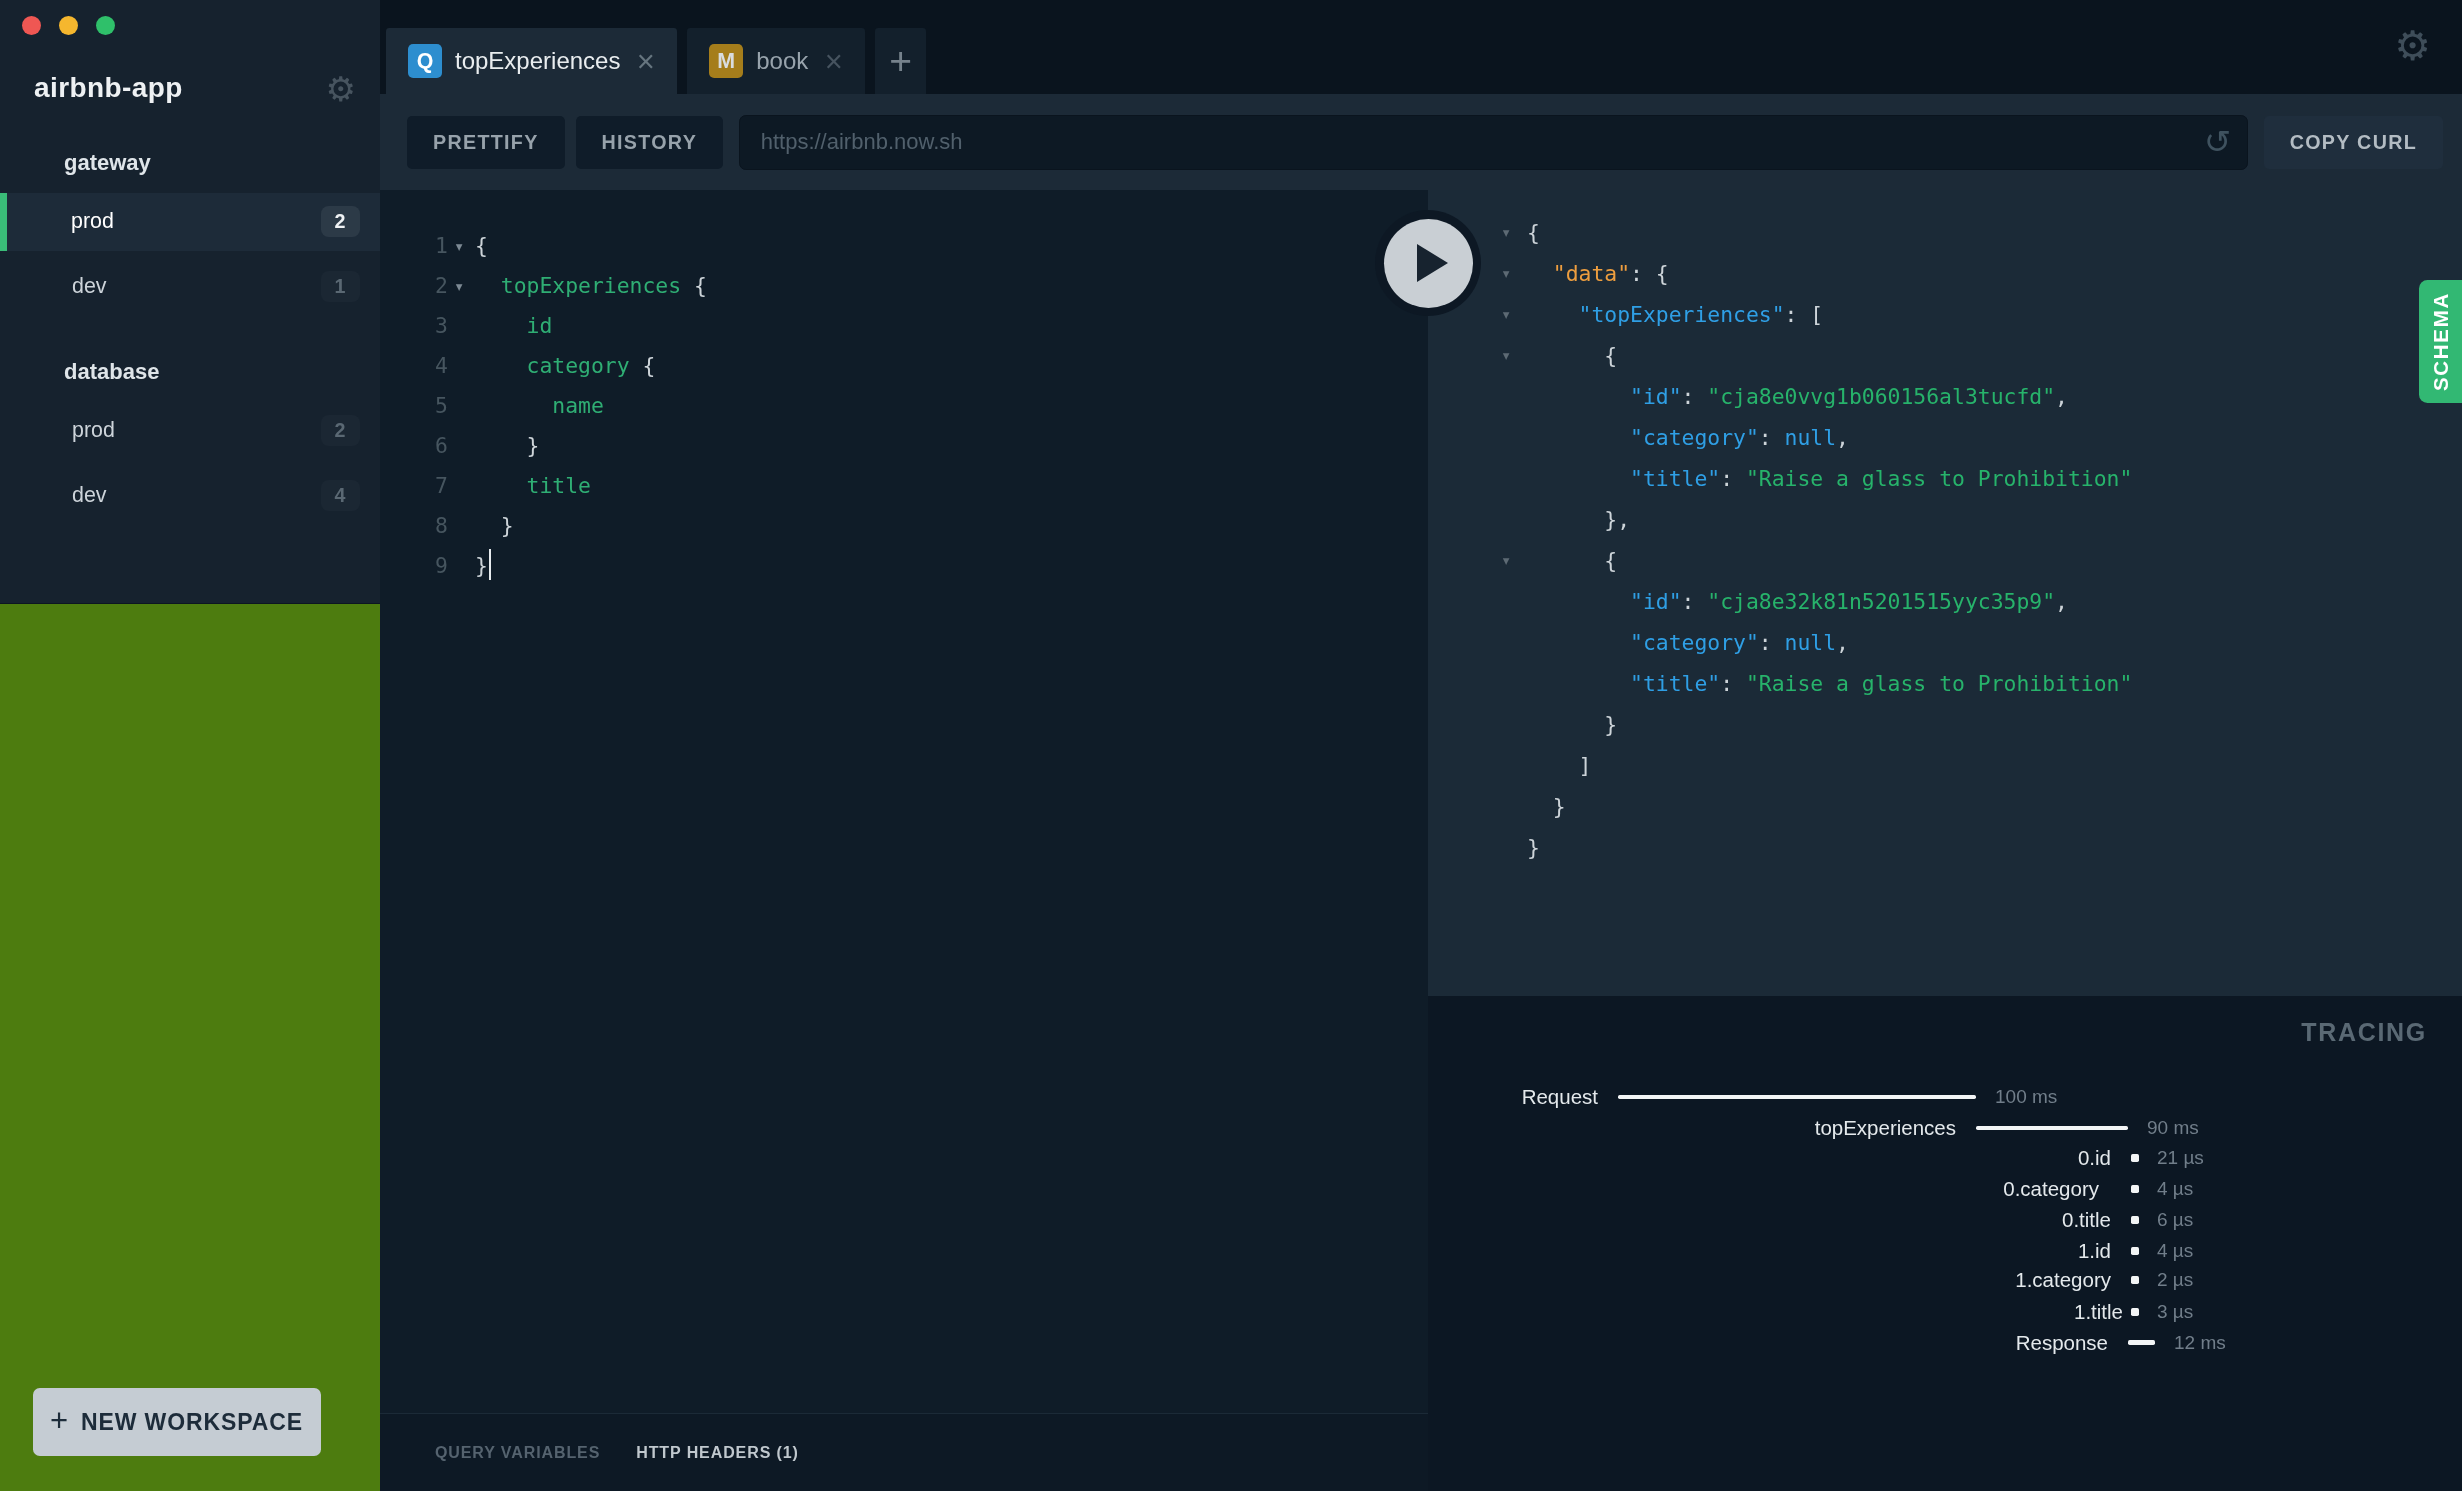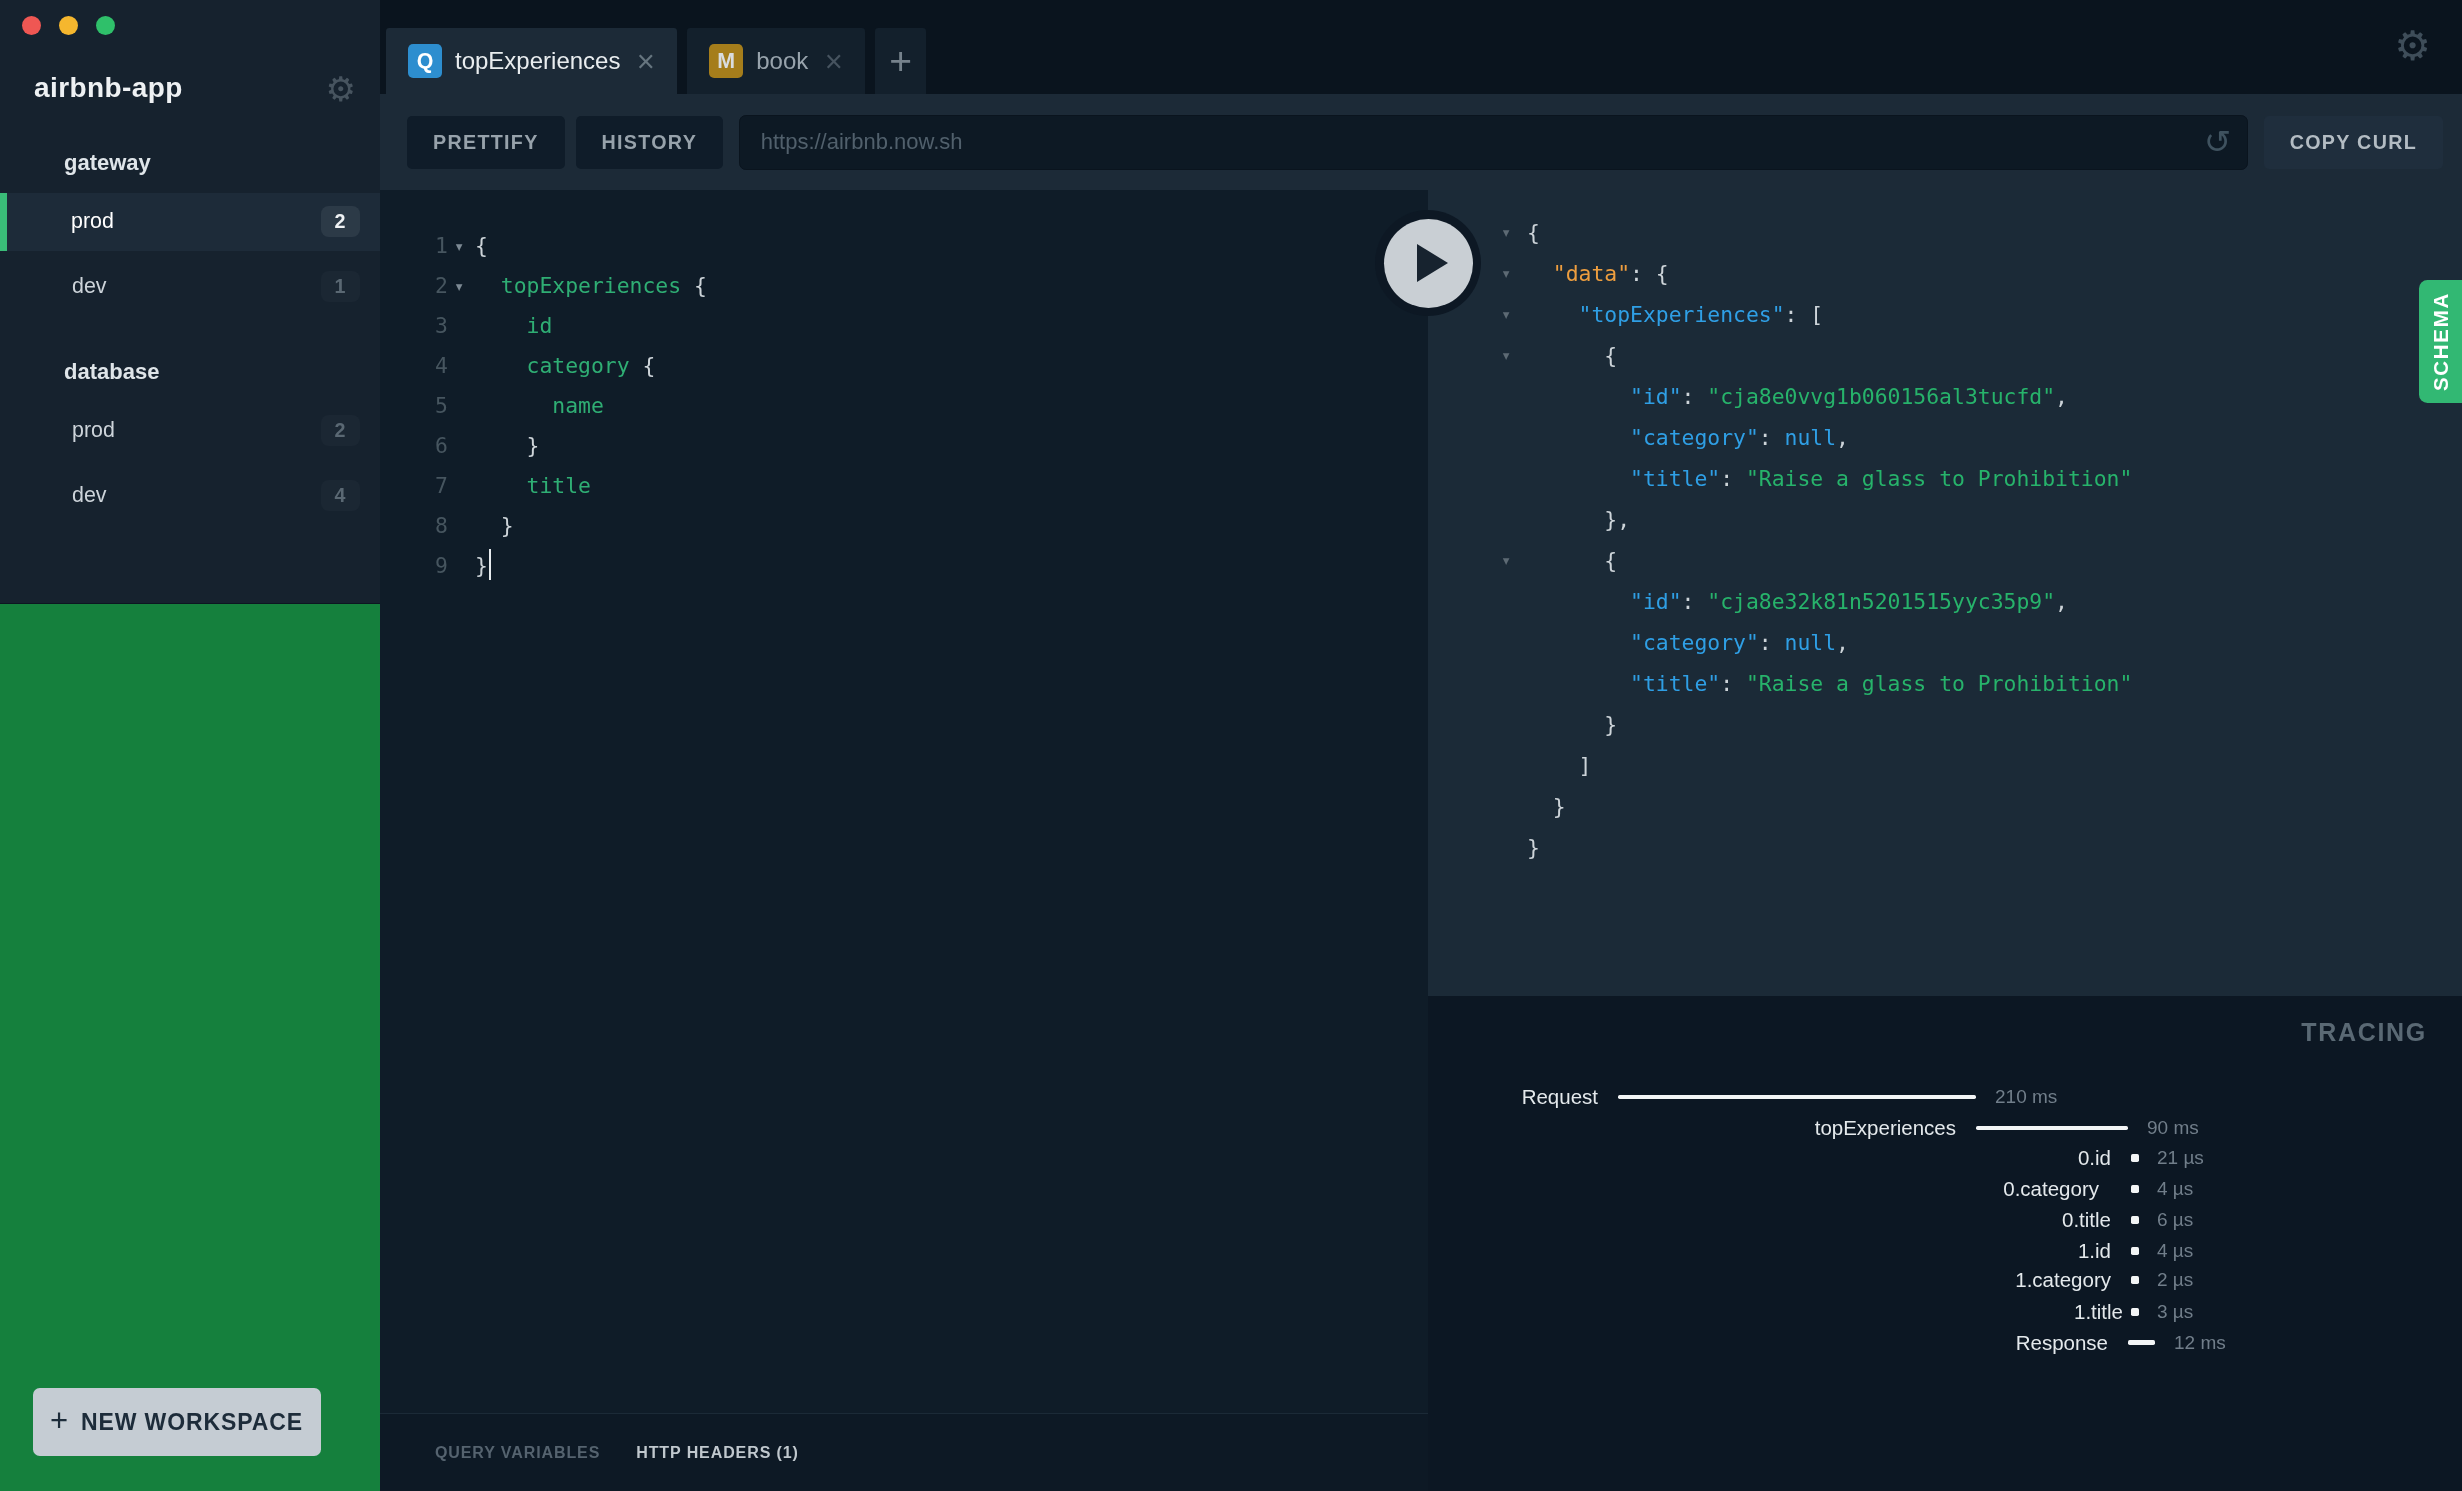--- a/index.html
+++ b/index.html
@@ -3,21 +3,21 @@
 <meta charset="utf-8">
 <style>
   * { margin:0; padding:0; box-sizing:border-box; }
   html,body { background:#0a141e; }
   #app {
     position:relative; width:2462px; height:1491px; overflow:hidden;
     background:#0a141e; font-family:"Liberation Sans","DejaVu Sans",sans-serif;
     -webkit-font-smoothing:antialiased;
   }
   
-  .sidebar { position:absolute; left:0; top:0; width:380px; height:1491px; background:#15803d; }
+  .sidebar { position:absolute; left:0; top:0; width:380px; height:1491px; background:#4d7c0f; }
   .sidebar-top { position:absolute; left:0; top:0; width:380px; height:604px; background:#16222e; border-bottom:1.7px solid #0c1621; }
   .traffic { position:absolute; left:22px; top:16.2px; display:flex; gap:18px; }
   .dot { width:19px; height:19px; border-radius:50%; display:inline-block; }
   .dot.red { background:#ef5753; } .dot.yellow { background:#f5b72e; } .dot.green { background:#2fc06a; }
   .ws-row { position:relative; margin:72px 24px 0 34px; height:34px; }
   .ws-title { font-size:28px; font-weight:bold; color:#eef1f3; letter-spacing:0.4px; }
   .ws-gear { position:absolute; right:0; top:-3.4px; font-size:34px; color:#47545f; cursor:pointer; }
   .side-header { margin:41px 0 0 64px; font-size:22px; font-weight:600; color:#dfe5e9; line-height:31px; }
   .side-item { position:relative; height:58px; margin-top:6.8px; display:flex; align-items:center; cursor:pointer; }
   .side-header + .side-item { margin-top:14.5px; }
@@ -217,21 +217,21 @@
         <div class="rline"><span class="rcode"><span class="seg-punct">}</span></span></div>
       </div>
   </div>
 
   <div class="tracing-pane">
     <div class="tracing-title">TRACING</div>
     <div id="trace-rows">
         <div class="trow" style="top: 85px;">
           <span class="tlabel" style="right: 865px;">Request</span>
           <span class="tmark bar" style="left: 190px; width: 358px;"></span>
-          <span class="tvalue" style="left: 567px;">210 ms</span>
+          <span class="tvalue" style="left: 567px;">100 ms</span>
         </div>
         <div class="trow" style="top: 116px;">
           <span class="tlabel" style="right: 507px;">topExperiences</span>
           <span class="tmark bar" style="left: 548px; width: 152px;"></span>
           <span class="tvalue" style="left: 719px;">90 ms</span>
         </div>
         <div class="trow" style="top: 146px;">
           <span class="tlabel" style="right: 352px;">0.id</span>
           <span class="tmark dot" style="left: 703px;"></span>
           <span class="tvalue" style="left: 729px;">21 µs</span>

